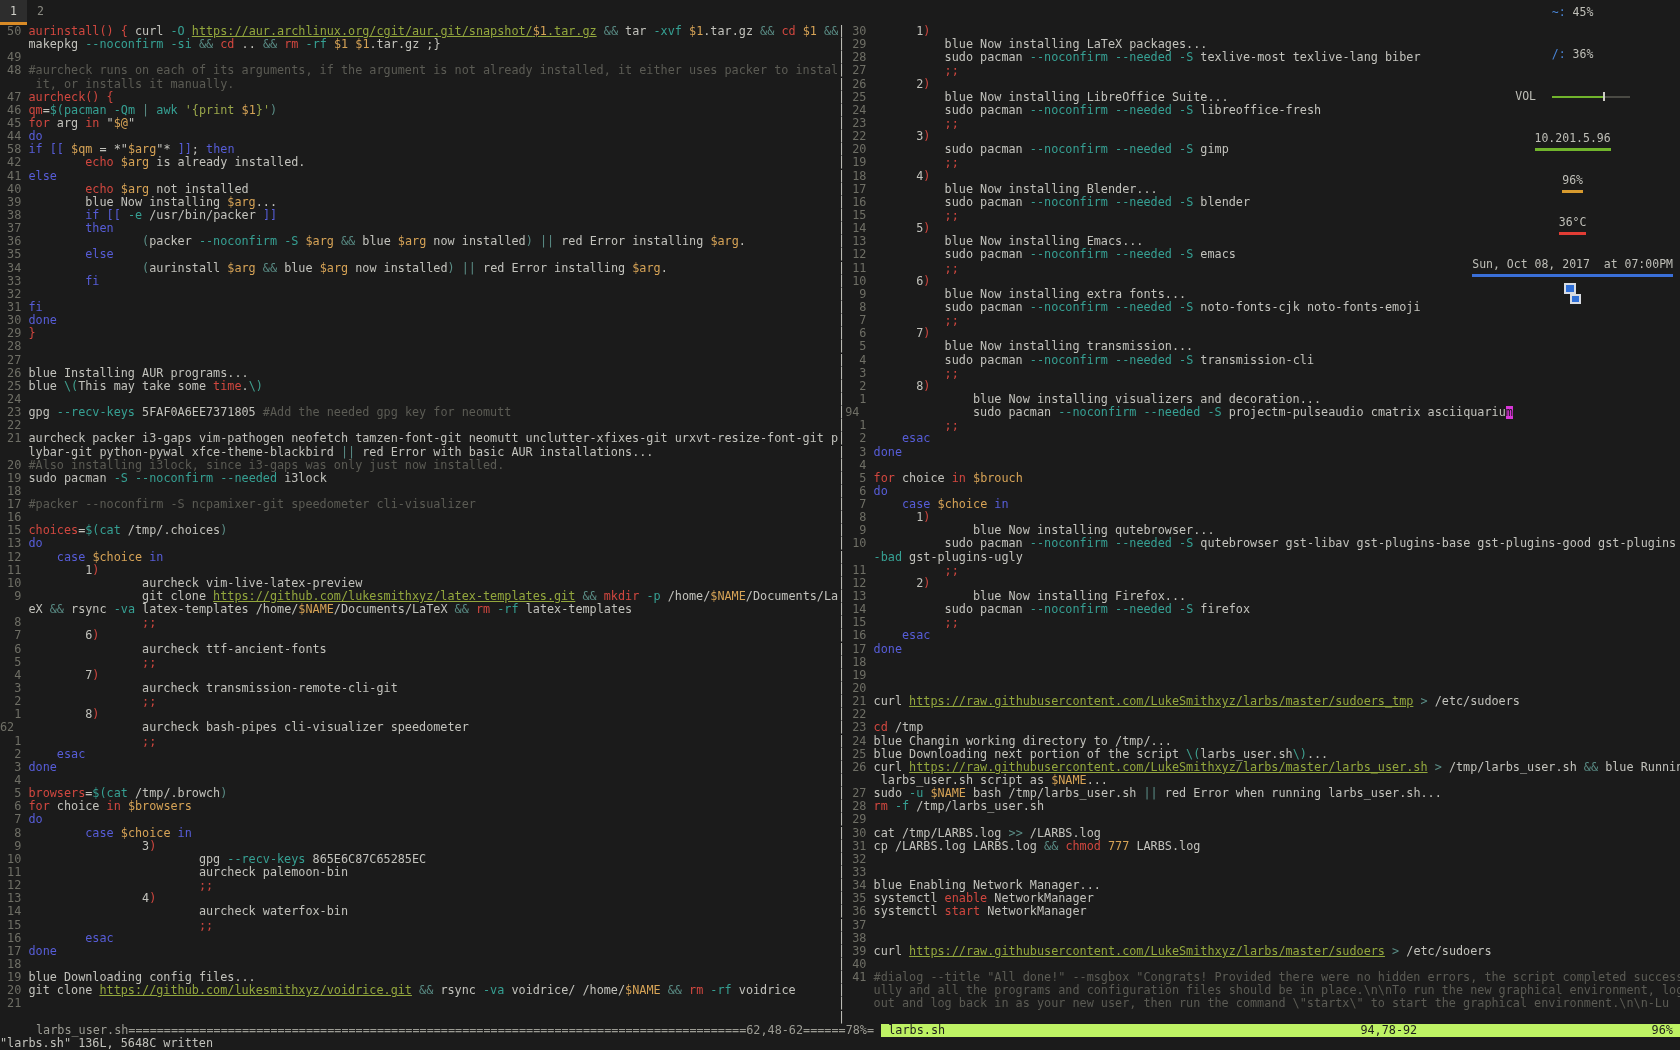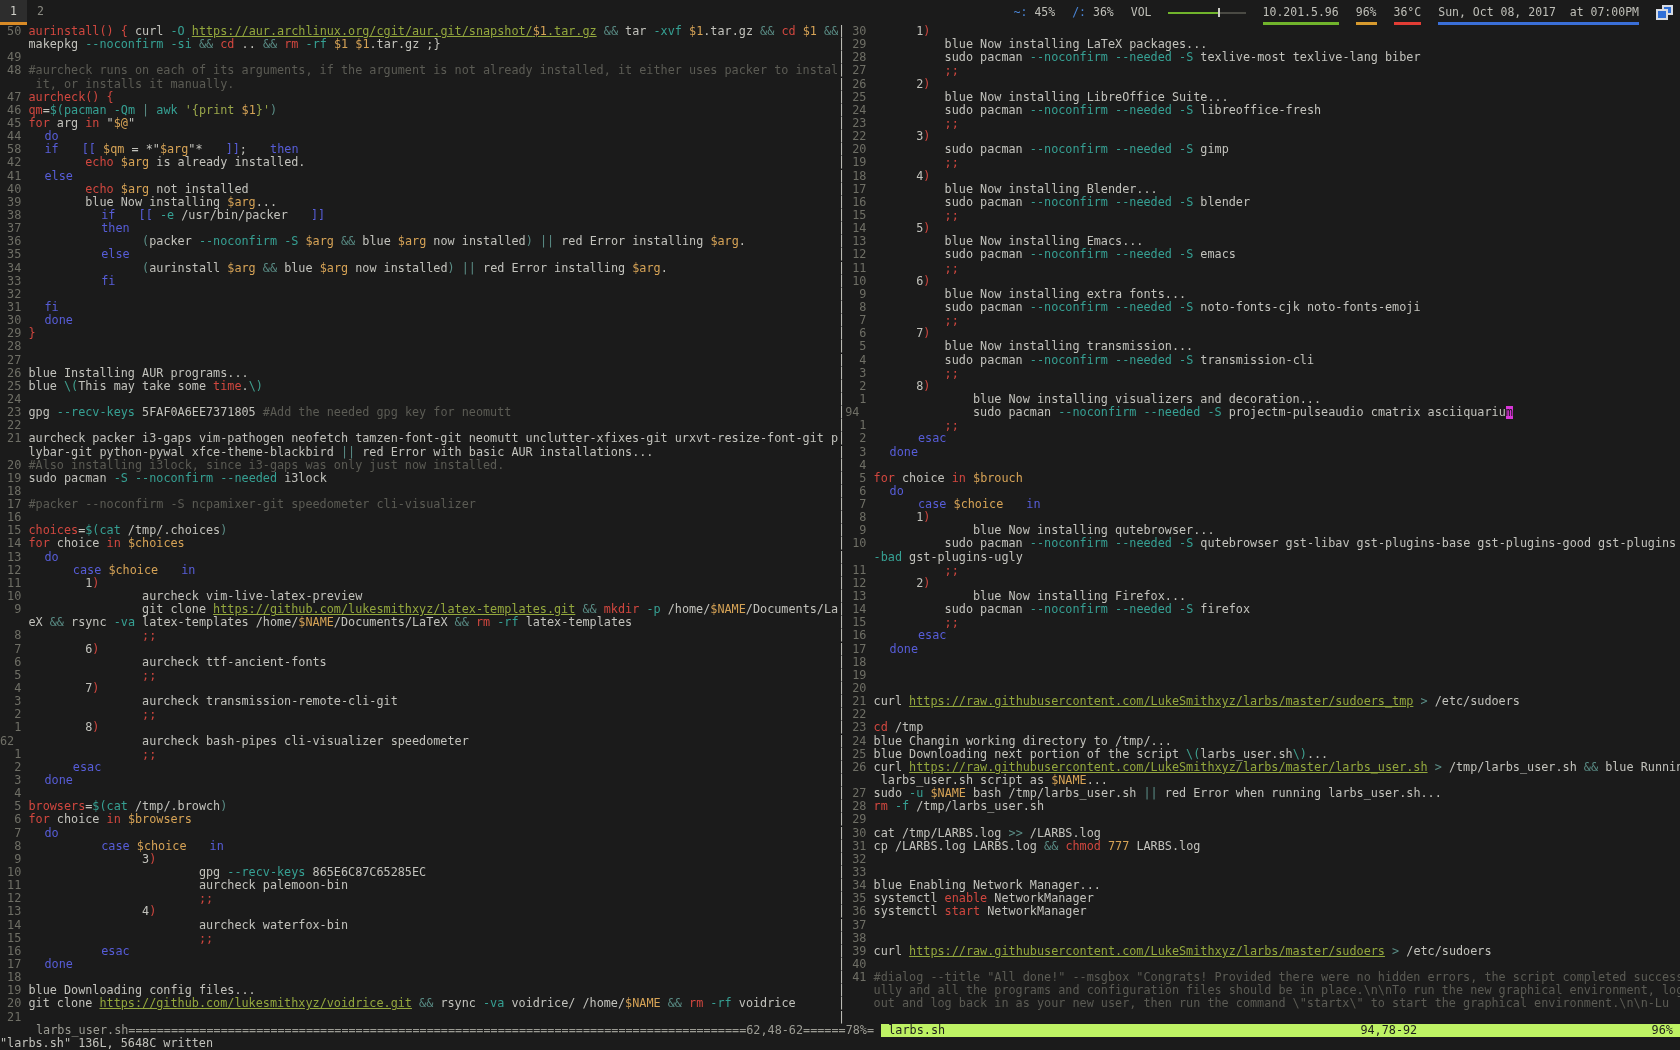--- a/index.html
+++ b/index.html
@@ -2,21 +2,21 @@
 <html><head>
 <meta charset="utf-8">
 <style>
   html,body{margin:0;padding:0;background:#1b1b1b;width:1680px;height:1050px;overflow:hidden;}
   body{font-family:"DejaVu Sans Mono",monospace;}
 
   
   .bar{height:25px;display:flex;align-items:stretch;background:#1b1b1b;font-size:11.5px;color:#bfbfb8;}
   .ws{box-sizing:border-box;padding:0 10px;line-height:23px;color:#8a8a82;}
   .ws.focused{background:#2d2d2d;color:#cfcfc8;border-bottom:3px solid #d98b26;}
-  .status{margin-left:auto;display:flex;align-items:center;gap:17px;padding-right:7px;}
+  .status{margin-left:auto;display:flex;align-items:center;gap:17px;padding-right:7px;flex-direction:column;}
   .mod{position:relative;line-height:25px;height:25px;white-space:pre;}
   .mod .ul{position:absolute;left:0;right:0;bottom:0;height:3px;}
   .blue-glyph{color:#4a86d8;}
   .vol-wrap{display:flex;align-items:center;gap:16px;}
   .vol-slider{display:inline-flex;align-items:center;width:78px;height:25px;}
   .vol-fill{height:2px;background:#71b42c;}
   .vol-knob{width:2px;height:9px;background:#cdcdc6;}
   .vol-rest{flex:1;height:2px;background:#4a4a44;}
   .tray-icon{position:relative;width:17px;height:15px;display:inline-block;}
   .win{position:absolute;border:2px solid #d7dbe2;background:#2e6fd8;}
@@ -24,21 +24,21 @@
   .win.front{left:0;bottom:0;width:8px;height:7px;}
 
   
   .term{display:flex;height:999px;overflow:hidden;font-size:11.8px;}
   .pane{width:118ch;overflow:hidden;}
   .pane.right{flex:1;}
   .vsep{width:1ch;overflow:hidden;color:#5e5e56;}
   .row{height:13.15px;line-height:13.15px;white-space:pre;overflow:hidden;color:#c2c2bc;}
   .ln{color:#6f6f66;}
   .cm{color:#5b5b54;}
-  .kw{color:#575dd8;margin-left:16px;}
+  .kw{color:#575dd8;}
   .rd{color:#d1473f;}
   .fl{color:#36a093;}
   .cs{color:#36a093;}
   .va{color:#d6a356;}
   .ur{color:#93a73d;text-decoration:underline;}
   .st{color:#9aa74a;}
   .es{color:#3fa08f;}
   .op{color:#5a8d86;}
   .cur{background:#d836d8;color:#151515;}
 
@@ -110,21 +110,20 @@
       <div class="row"><span class="ln"> 23 </span><span>gpg <span class="fl">--recv-keys</span> 5FAF0A6EE7371805<span class="cm"> #Add the needed gpg key for neomutt</span></span></div>
       <div class="row"><span class="ln"> 22 </span><span></span></div>
       <div class="row"><span class="ln"> 21 </span><span>aurcheck packer i3-gaps vim-pathogen neofetch tamzen-font-git neomutt unclutter-xfixes-git urxvt-resize-font-git po</span></div>
       <div class="row"><span class="ln">    </span><span>lybar-git python-pywal xfce-theme-blackbird <span class="op">||</span> red Error with basic AUR installations...</span></div>
       <div class="row"><span class="ln"> 20 </span><span><span class="cm">#Also installing i3lock, since i3-gaps was only just now installed.</span></span></div>
       <div class="row"><span class="ln"> 19 </span><span>sudo pacman <span class="fl">-S</span> <span class="fl">--noconfirm</span> <span class="fl">--needed</span> i3lock</span></div>
       <div class="row"><span class="ln"> 18 </span><span></span></div>
       <div class="row"><span class="ln"> 17 </span><span><span class="cm">#packer --noconfirm -S ncpamixer-git speedometer cli-visualizer</span></span></div>
       <div class="row"><span class="ln"> 16 </span><span></span></div>
       <div class="row"><span class="ln"> 15 </span><span><span class="rd">choices</span>=<span class="cs">$(cat</span> /tmp/.choices<span class="op">)</span></span></div>
-      <div class="row"><span class="ln"> 14 </span><span><span class="rd">for</span> choice <span class="rd">in</span> <span class="va">$choices</span></span></div>
       <div class="row"><span class="ln"> 13 </span><span><span class="kw">do</span></span></div>
       <div class="row"><span class="ln"> 12 </span><span>    <span class="kw">case</span> <span class="va">$choice</span> <span class="kw">in</span></span></div>
       <div class="row"><span class="ln"> 11 </span><span>        1<span class="rd">)</span></span></div>
       <div class="row"><span class="ln"> 10 </span><span>                aurcheck vim-live-latex-preview</span></div>
       <div class="row"><span class="ln">  9 </span><span>                git clone <span class="ur">https://github.com/lukesmithxyz/latex-templates.git</span> <span class="op">&amp;&amp;</span> <span class="rd">mkdir</span> <span class="fl">-p</span> /home/<span class="va">$NAME</span>/Documents/LaT</span></div>
       <div class="row"><span class="ln">    </span><span>eX <span class="op">&amp;&amp;</span> rsync <span class="fl">-va</span> latex-templates /home/<span class="va">$NAME</span>/Documents/LaTeX <span class="op">&amp;&amp;</span> <span class="rd">rm</span> <span class="fl">-rf</span> latex-templates</span></div>
       <div class="row"><span class="ln">  8 </span><span>                <span class="rd">;;</span></span></div>
       <div class="row"><span class="ln">  7 </span><span>        6<span class="rd">)</span></span></div>
       <div class="row"><span class="ln">  6 </span><span>                aurcheck ttf-ancient-fonts</span></div>
       <div class="row"><span class="ln">  5 </span><span>                <span class="rd">;;</span></span></div>

